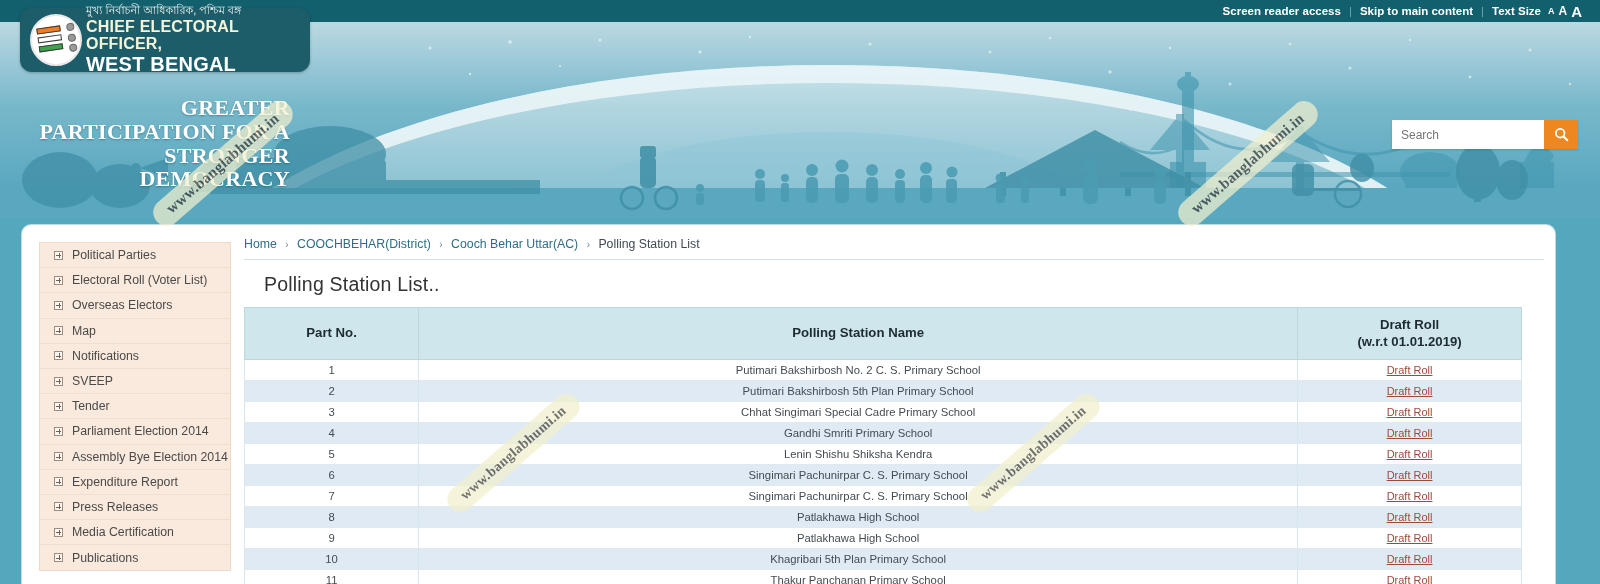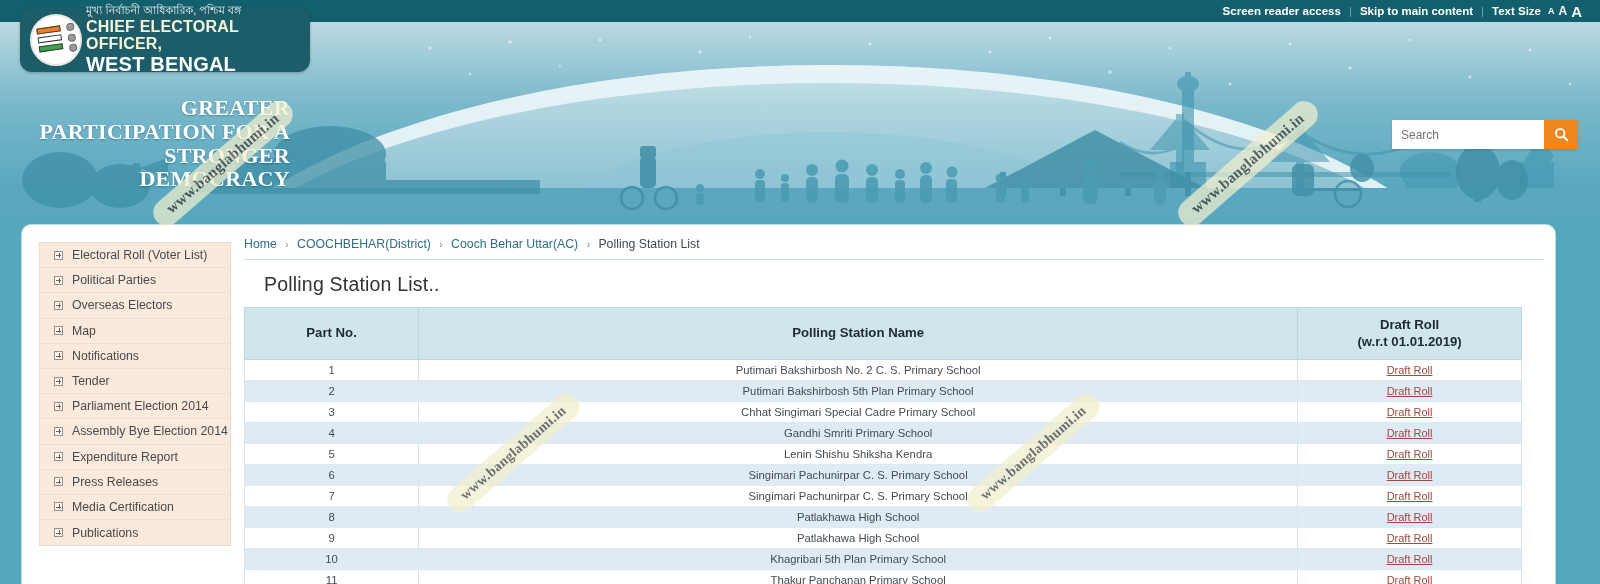--- a/index.html
+++ b/index.html
@@ -404,37 +404,41 @@
       <line x1="10.2" y1="10.2" x2="14.2" y2="14.2" stroke="#ffffff" stroke-width="2.1" stroke-linecap="round"></line>
     </svg>
   </button>
 </div>
 
 <div class="card">
 
   <div class="sidebar">
     <div class="side-item">
       <span class="plusbox"></span>
+      <span>Political Parties</span>
+    </div>
+    <div class="side-item">
+      <span class="plusbox"></span>
       <span>Electoral Roll (Voter List)</span>
     </div>
     <div class="side-item">
       <span class="plusbox"></span>
-      <span>Political Parties</span>
-    </div>
-    <div class="side-item">
-      <span class="plusbox"></span>
       <span>Overseas Electors</span>
     </div>
     <div class="side-item">
       <span class="plusbox"></span>
       <span>Map</span>
     </div>
     <div class="side-item">
       <span class="plusbox"></span>
       <span>Notifications</span>
+    </div>
+    <div class="side-item">
+      <span class="plusbox"></span>
+      <span>SVEEP</span>
     </div>
     <div class="side-item">
       <span class="plusbox"></span>
       <span>Tender</span>
     </div>
     <div class="side-item">
       <span class="plusbox"></span>
       <span>Parliament Election 2014</span>
     </div>
     <div class="side-item">

